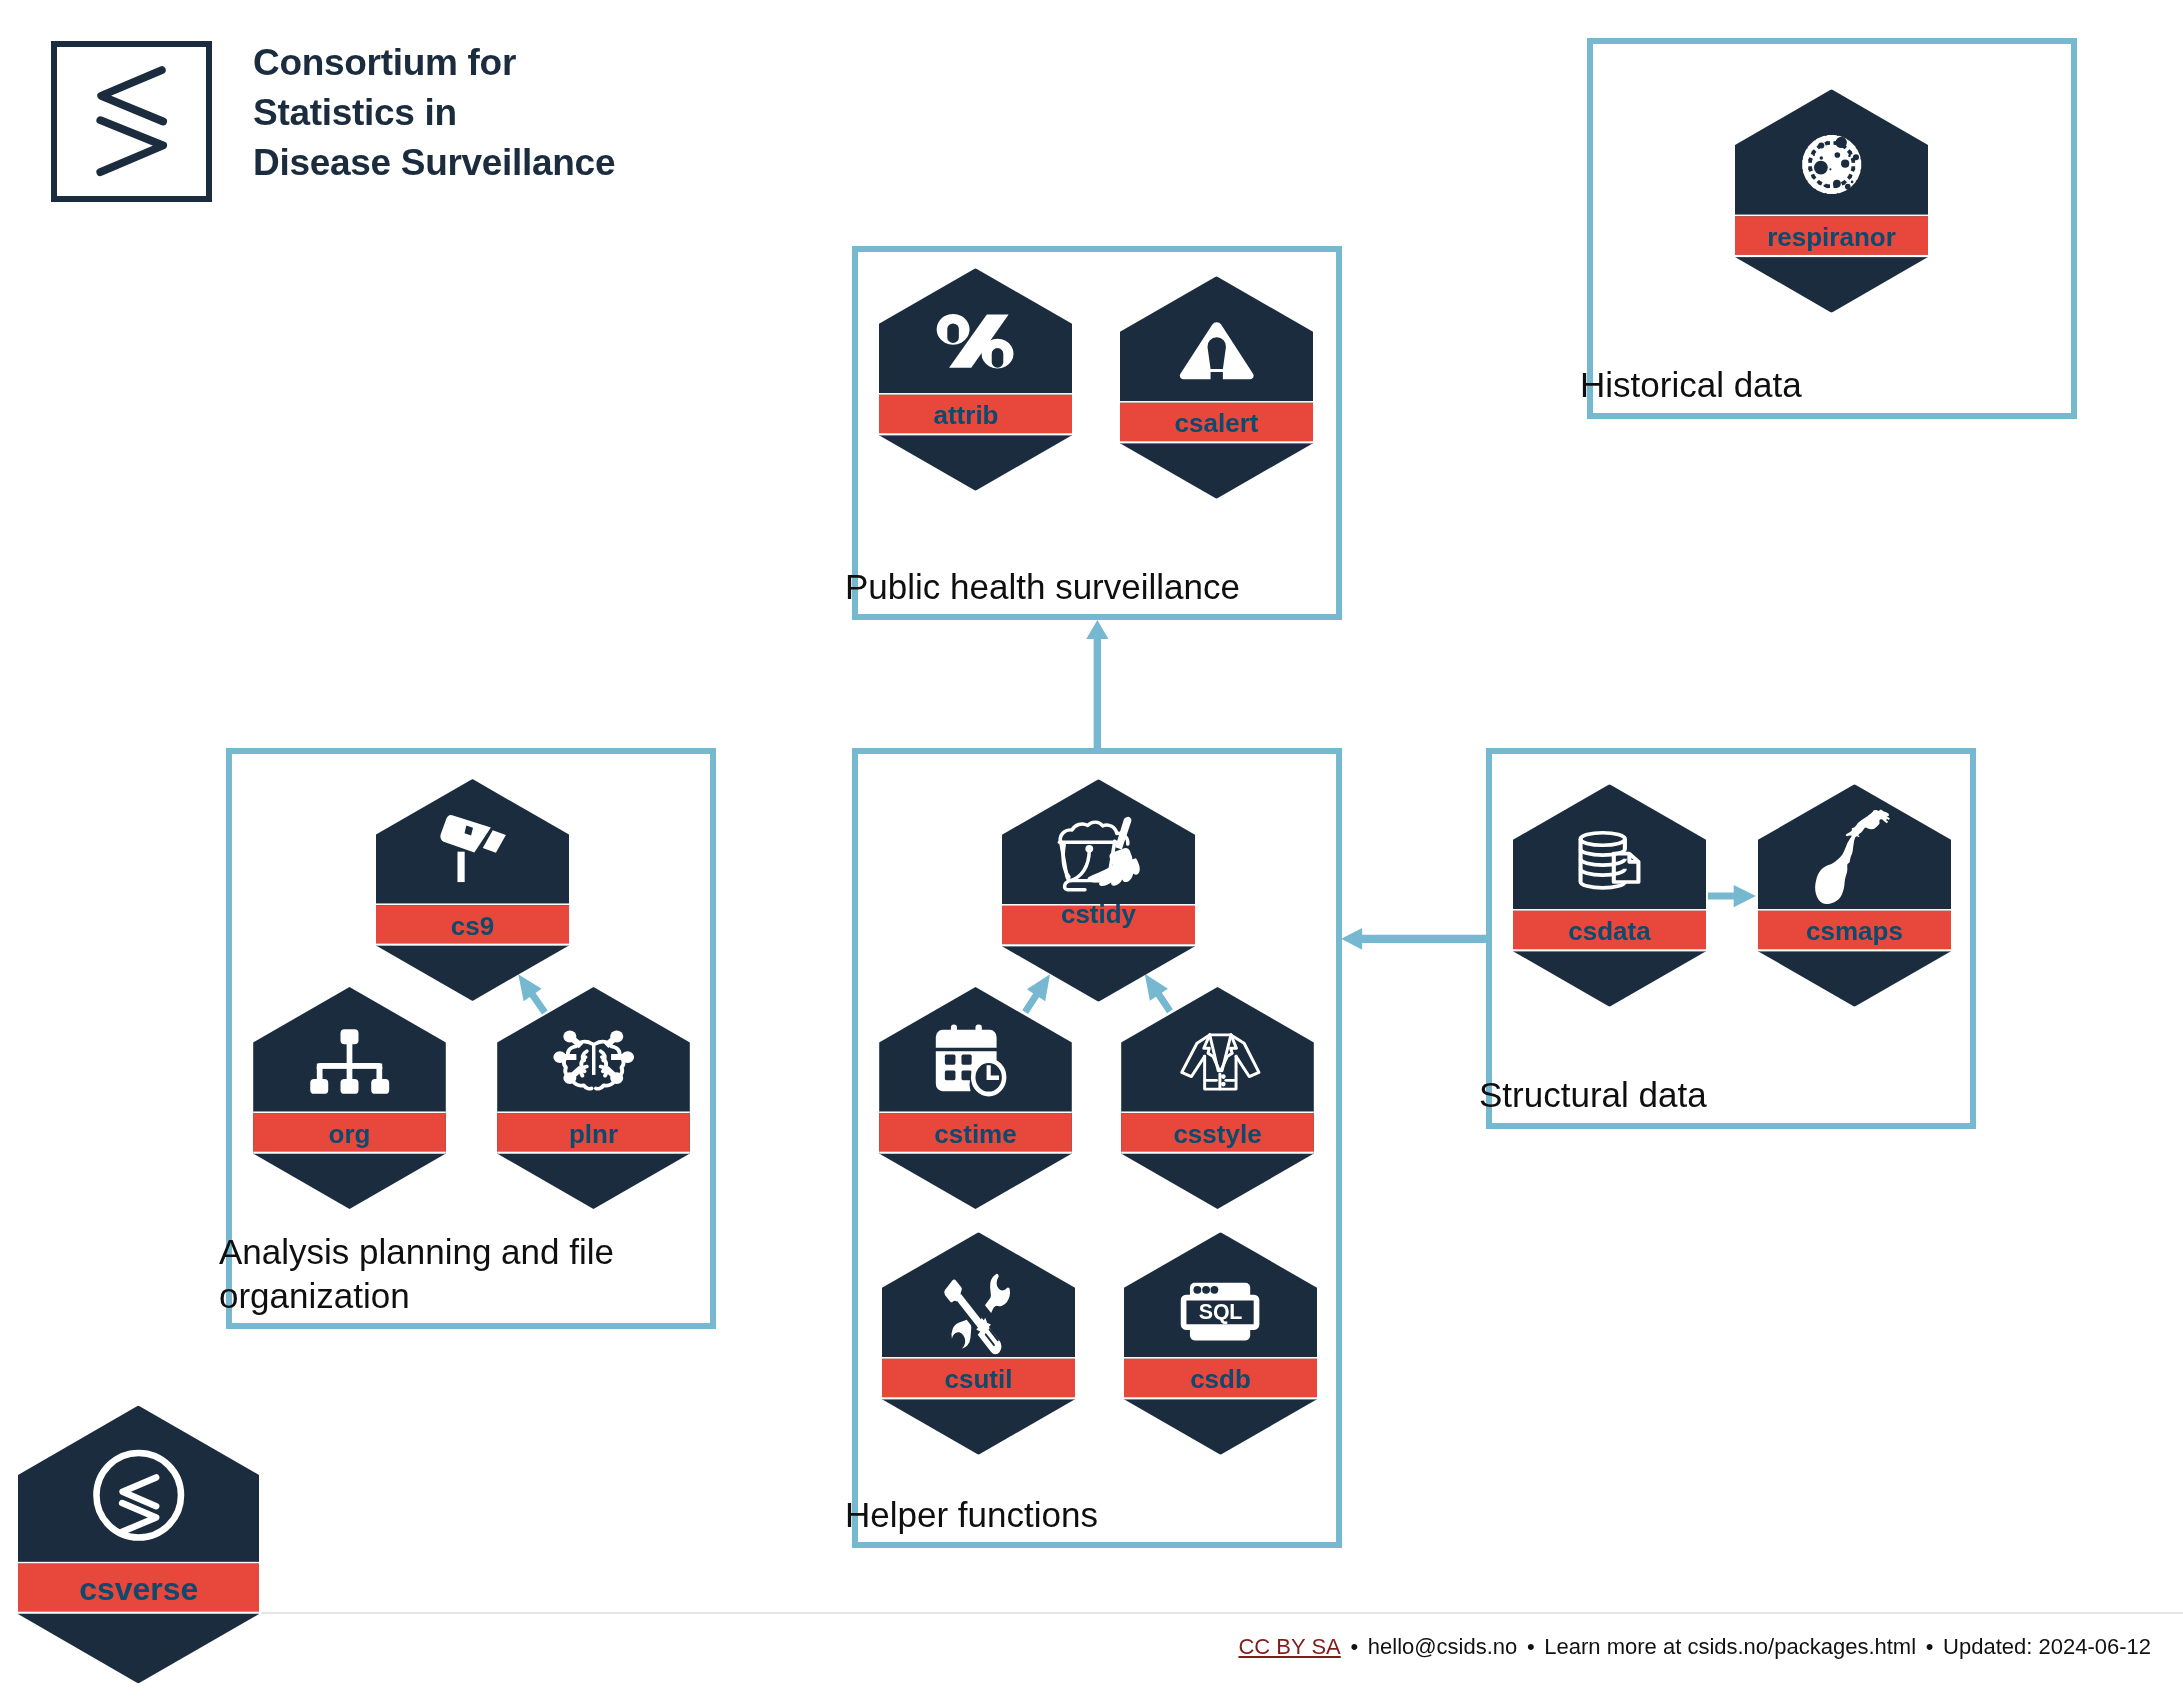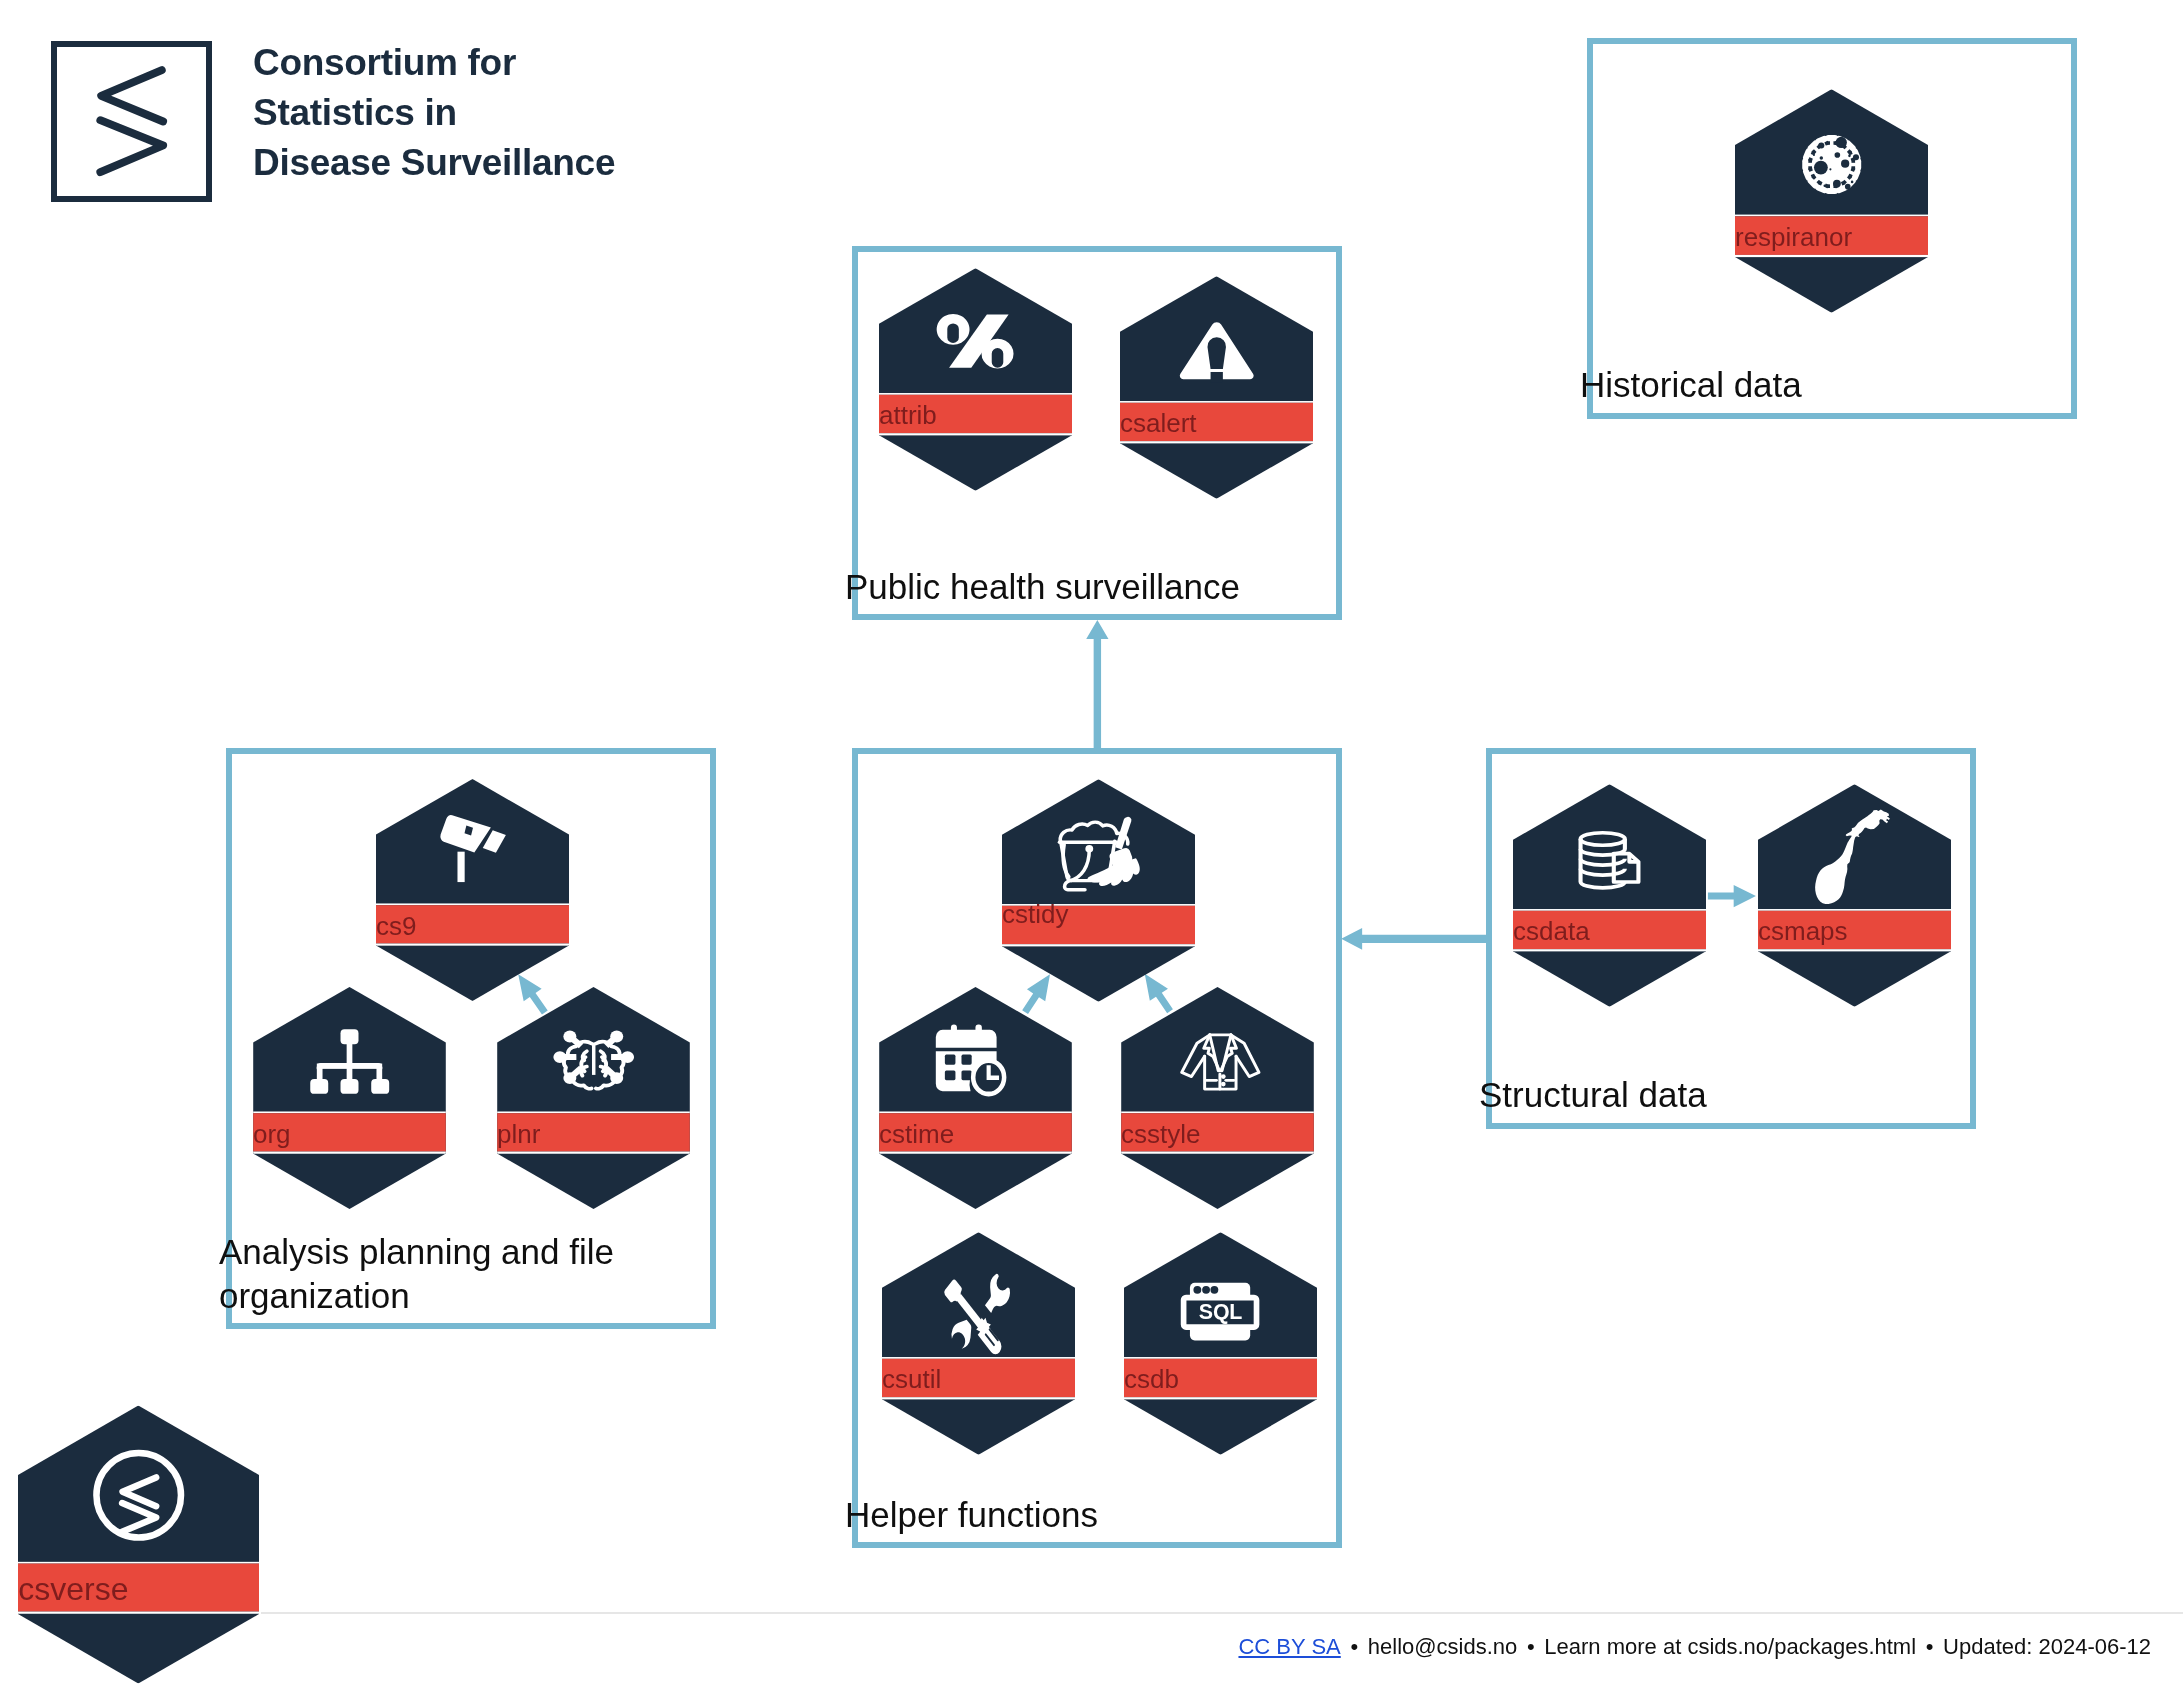--- a/index.html
+++ b/index.html
@@ -16,31 +16,31 @@
   
   .group{position:absolute;box-sizing:border-box;border:6.1px solid #77b8d1;background:#fff;}
   .group-caption{position:absolute;left:-13px;width:calc(100% + 26px);
                  color:#0f0f0f;font-size:35px;line-height:44px;white-space:pre-line;}
 
   
   .hex{position:absolute;}
   .hex > svg.hexbody{display:block;position:absolute;left:0;top:0;}
   .hexicon{position:absolute;left:0;top:0;width:100%;height:100%;}
   .hexicon svg{position:absolute;}
-  .hexlabel{position:absolute;left:0;width:100%;color:#7f1d1d;
-            font-weight:normal;white-space:nowrap;}
+  .hexlabel{position:absolute;left:0;width:100%;text-align:center;color:#0c4a6e;
+            font-weight:bold;white-space:nowrap;}
 
   
   .arrow{position:absolute;}
 
   
   #divider{position:absolute;left:261px;top:1612px;width:1943px;height:1.7px;background:#e6e6e6;}
   #footer{position:absolute;right:52px;top:1634px;font-size:22px;line-height:26px;
           color:#111;white-space:nowrap;}
-  #footer a{color:#1d4ed8;text-decoration:underline;}
+  #footer a{color:#7f1d1d;text-decoration:underline;}
   #footer .sep{padding:0 0;display:inline-block;width:27px;text-align:center;}
 </style>
 </head>
 <body>
 
 <div id="brand-logo">
   <svg width="161" height="161" viewBox="0 0 369 368">
     <path d="M254 66 L115 125 L257 184" stroke="#1b2c3e" stroke-width="18" fill="none" stroke-linecap="round" stroke-linejoin="round"></path>
     <path d="M113 181 L257 239 L113 300" stroke="#1b2c3e" stroke-width="18" fill="none" stroke-linecap="round" stroke-linejoin="round"></path>
   </svg>

